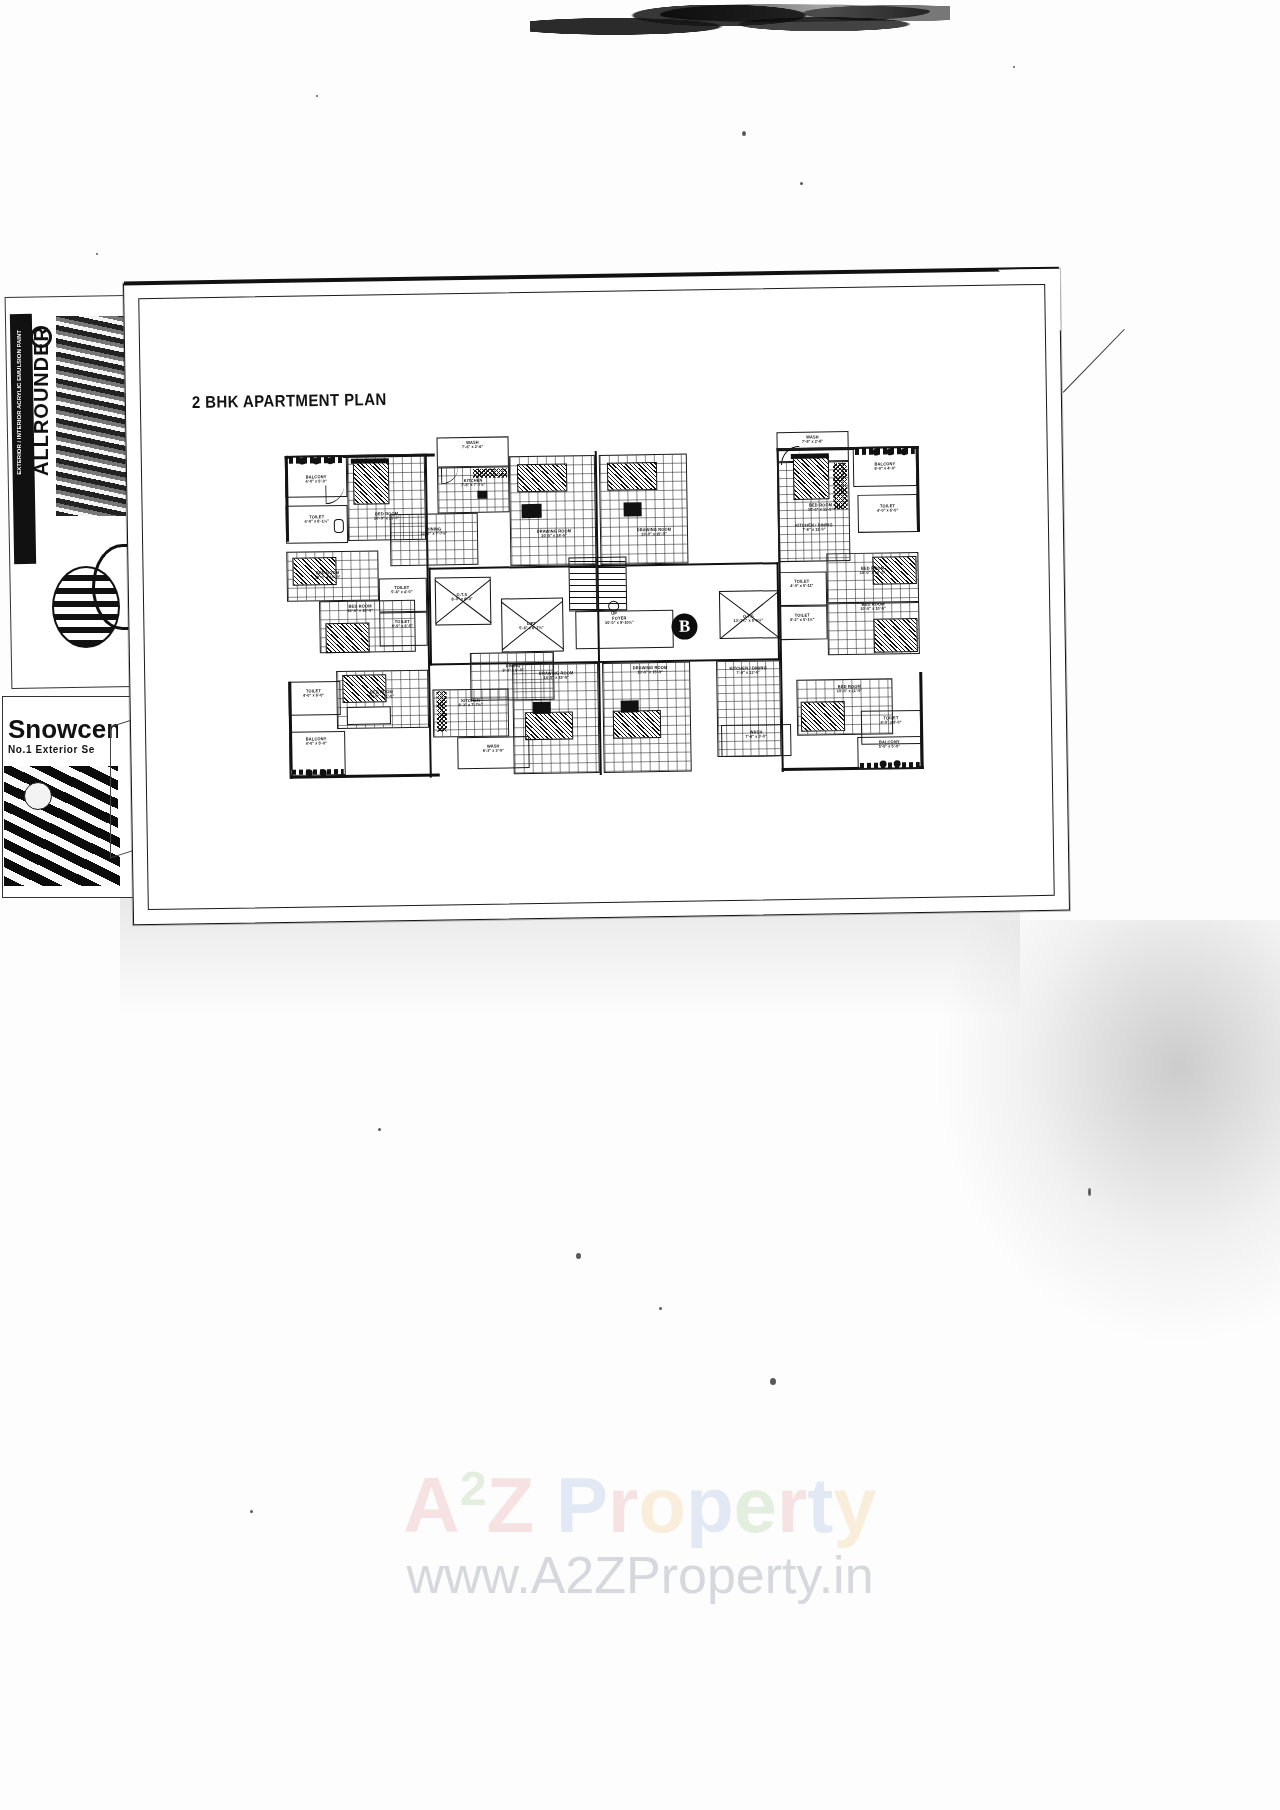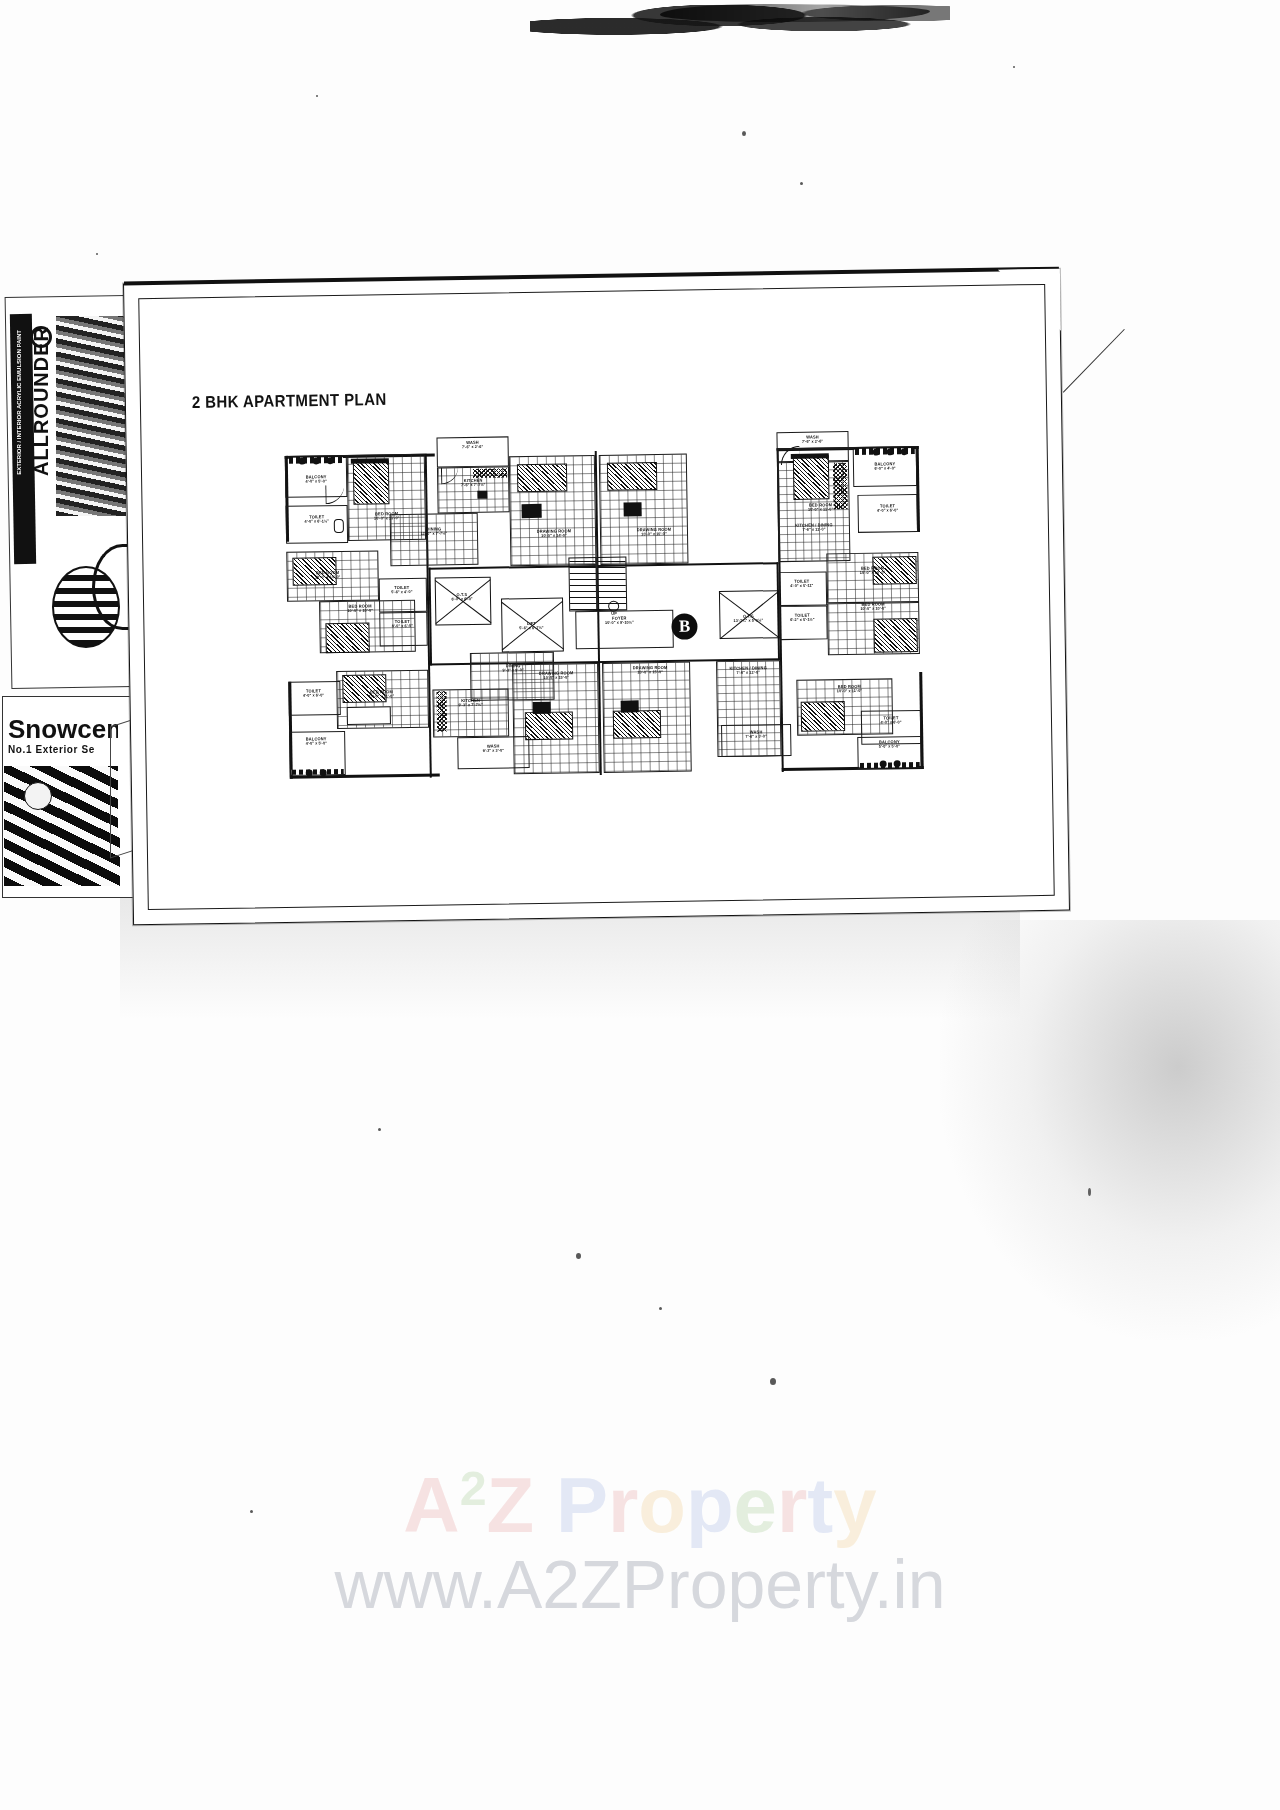--- a/index.html
+++ b/index.html
@@ -124,21 +124,21 @@
 
   
   #wm-main{
     position:absolute;left:50%;top:1460px;transform:translateX(-50%);
     font-size:78px;font-weight:bold;white-space:nowrap;
     font-family:"Liberation Sans", sans-serif;opacity:.30;
   }
   #wm-main span{display:inline-block;}
   #wm-sub{
     position:absolute;left:50%;top:1545px;transform:translateX(-50%);
-    font-size:68px;color:#c9ccd3;white-space:nowrap;opacity:.75;
+    font-size:52px;color:#c9ccd3;white-space:nowrap;opacity:.75;
     font-family:"Liberation Sans", sans-serif;
   }
 
   
   #scan-shadow{
     position:absolute;right:0;top:920px;width:340px;height:420px;
     background:radial-gradient(ellipse at 70% 35%, rgba(90,90,90,.30) 0%, rgba(150,150,150,.12) 45%, rgba(255,255,255,0) 72%);
   }
   #scan-shadow2{
     position:absolute;left:120px;top:880px;width:900px;height:140px;

